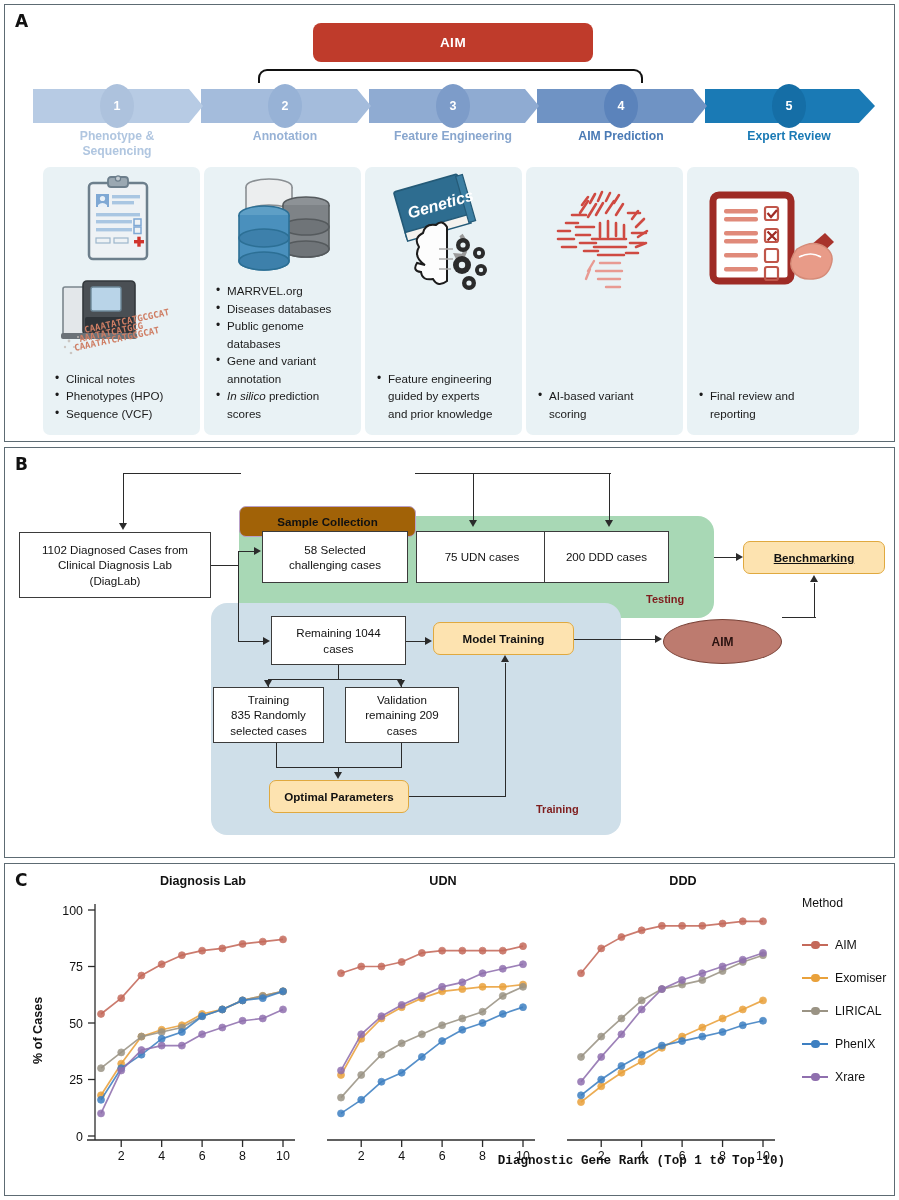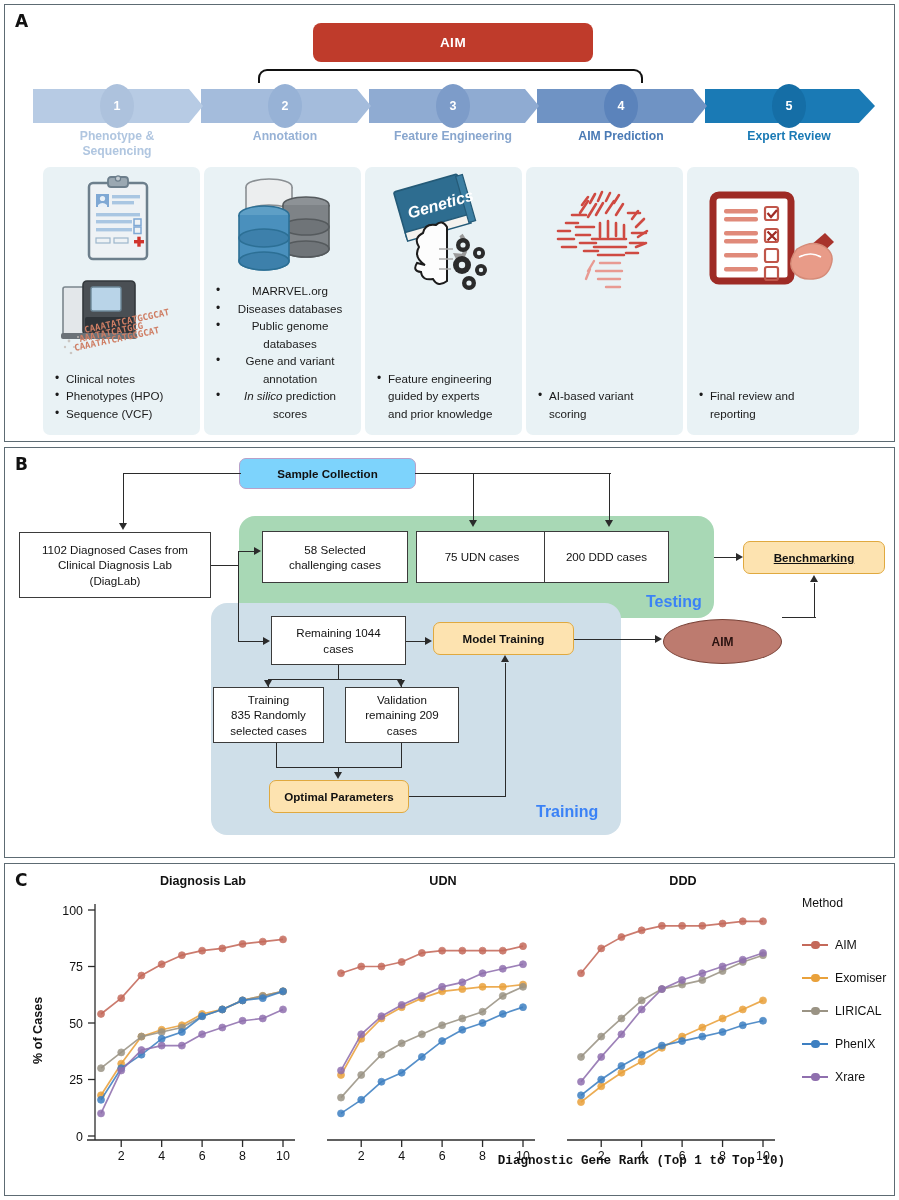--- a/index.html
+++ b/index.html
@@ -106,25 +106,25 @@
   
   #panelB .node {
     position: absolute;
     display: flex; align-items: center; justify-content: center;
     text-align: center;
     font-size: 11.6px;
     line-height: 1.3;
     color: #111;
   }
   .nd-white { background: #fff; border: 1.4px solid #3b3b3b; }
-  .nd-purple { background: #7dd3fc; border: 1.3px solid #b9a0c9; border-radius: 7px; font-weight: 700; font-size: 12.4px; }
+  .nd-purple { background: #a16207; border: 1.3px solid #b9a0c9; border-radius: 7px; font-weight: 700; font-size: 12.4px; margin-top: 48px; }
   .nd-yellow { background: #fde3b0; border: 1.3px solid #e0a93f; border-radius: 7px; font-weight: 700; font-size: 12.4px; }
   .group-green { position: absolute; background: #a8d8b5; border-radius: 16px; }
   .group-blue  { position: absolute; background: #cfdfe9; border-radius: 16px; }
-  .group-label { position: absolute; font-weight: 700; font-size: 16px; color: #3b82f6; }
+  .group-label { position: absolute; font-weight: 700; font-size: 11px; color: #7f1d1d; }
   .ellipse {
     position: absolute; background: #bd7b6f; border: 1.3px solid #7a4338;
     border-radius: 50%;
     display: flex; align-items: center; justify-content: center;
     color: #2a1210; font-size: 12px; font-weight: 600;
   }
   .ln { position: absolute; background: #2b2b2b; }
   .ln.h { height: 1.4px; }
   .ln.v { width: 1.4px; }
   .arw { position: absolute; width: 0; height: 0; }
@@ -243,21 +243,21 @@
           <circle cx="16" cy="78" r="1.3"></circle>
         </g>
       </svg>
       <div class="bullets" id="bulletsA0">
           <div>Clinical notes</div>
           <div>Phenotypes (HPO)</div>
           <div>Sequence (VCF)</div>
         </div>
     </div>
 
-    <div class="infobox" style="left:199px; width:157px;text-align:center;">
+    <div class="infobox" style="left:199px; width:157px;">
       <svg width="120" height="112" viewBox="0 0 120 112" style="position:absolute;left:22px;top:8px;">
         <g stroke="#8a8f93" stroke-width="1.6">
           <ellipse cx="43" cy="12" rx="23" ry="8" fill="#eceeef"></ellipse>
           <path d="M20 12 v26 a23 8 0 0 0 46 0 V12" fill="#eceeef"></path>
           <ellipse cx="43" cy="38" rx="23" ry="8" fill="#e3e5e6"></ellipse>
         </g>
         <g stroke="#555a5d" stroke-width="1.6">
           <ellipse cx="80" cy="30" rx="23" ry="8" fill="#8d9296"></ellipse>
           <path d="M57 30 v44 a23 8 0 0 0 46 0 V30" fill="#7e8387"></path>
           <ellipse cx="80" cy="52" rx="23" ry="8" fill="#6f7478"></ellipse>

